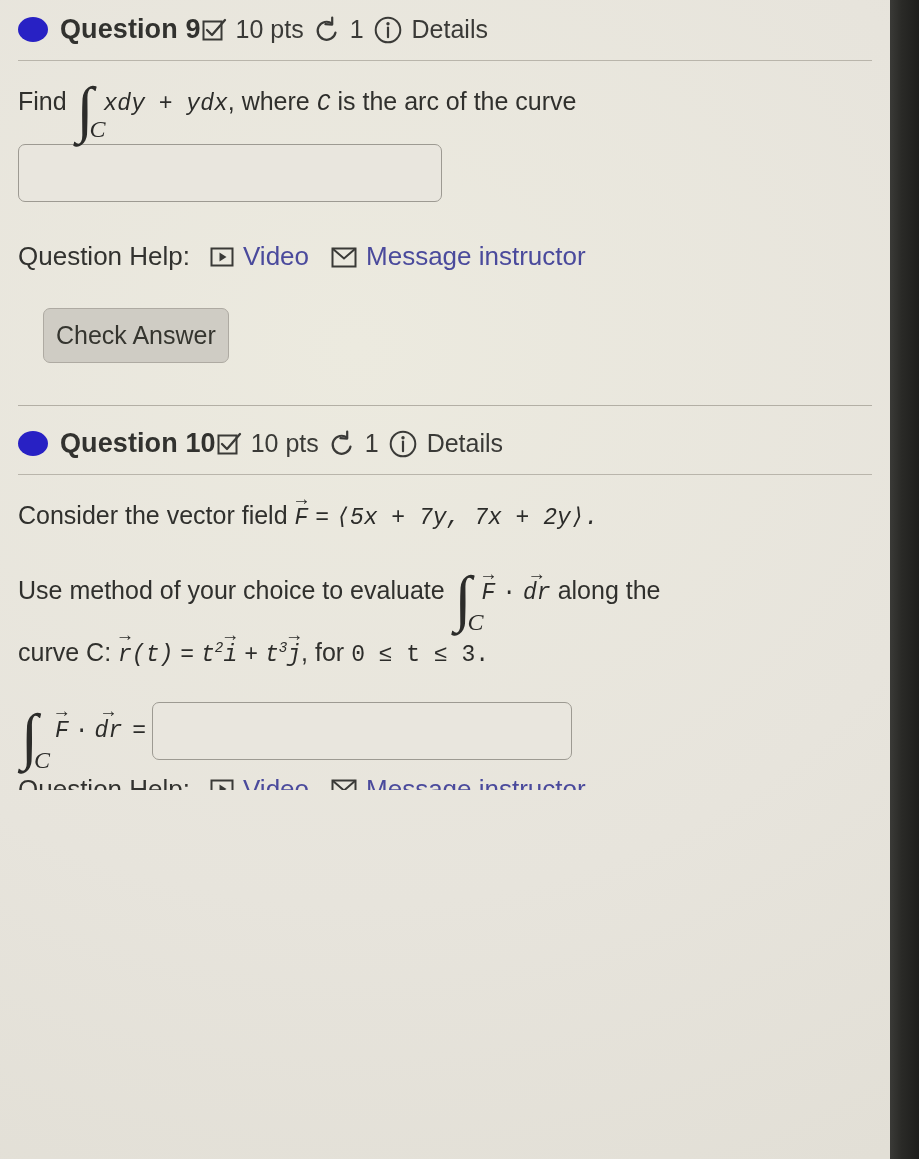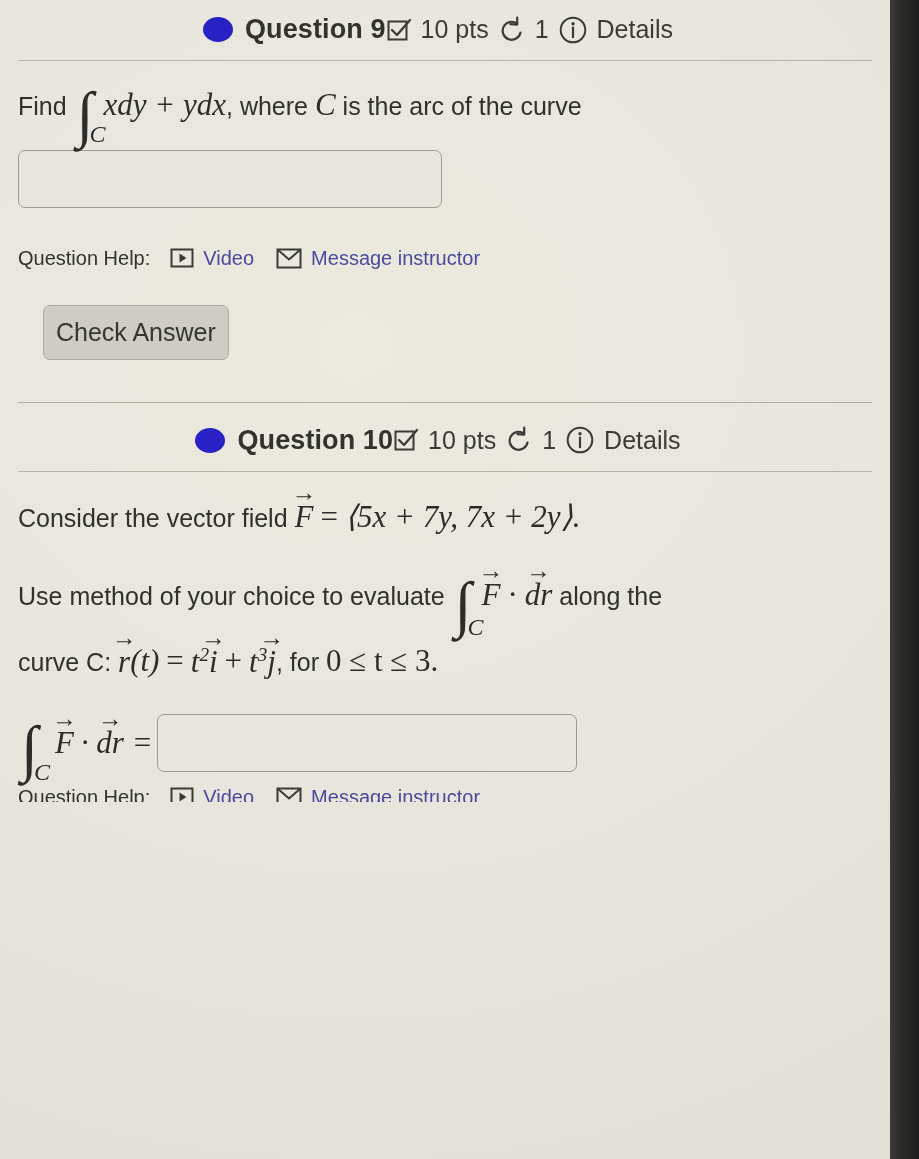--- a/index.html
+++ b/index.html
@@ -37,21 +37,21 @@
   .inner {
     padding: 0 18px;
     box-sizing: border-box;
     width: 890px;
   }
 
   
   .q-head {
     display: flex;
     align-items: center;
-    justify-content: center;
+    justify-content: flex-start;
     padding-top: 14px;
   }
   .q-title-wrap {
     display: flex;
     align-items: center;
     gap: 12px;
   }
   .status-dot {
     width: 30px;
     height: 25px;
@@ -95,23 +95,23 @@
     padding-top: 22px;
     font-size: 25px;
     line-height: 1.45;
     color: #30302d;
   }
   .line {
     display: block;
     margin: 0 0 2px 0;
   }
   .m {
-    font-family: Liberation Serif, serif;
+    font-family: Liberation Mono, monospace;
     font-style: italic;
-    font-size: 31px;
+    font-size: 23px;
     color: #2c2c2a;
   }
   .mr { font-style: normal; }
 
   
   .intg {
     display: inline-flex;
     align-items: baseline;
     position: relative;
     font-family: "Liberation Serif", serif;
@@ -170,21 +170,21 @@
     color: #2e2e2c;
     display: block;
   }
 
   
   .help-row {
     display: flex;
     align-items: center;
     gap: 11px;
     margin-top: 36px;
-    font-size: 20px;
+    font-size: 26px;
     color: #32322f;
   }
   .help-label { margin-right: 9px; }
   .help-link {
     color: #4a4a9c;
     display: inline-flex;
     align-items: center;
     gap: 9px;
     cursor: pointer;
   }

